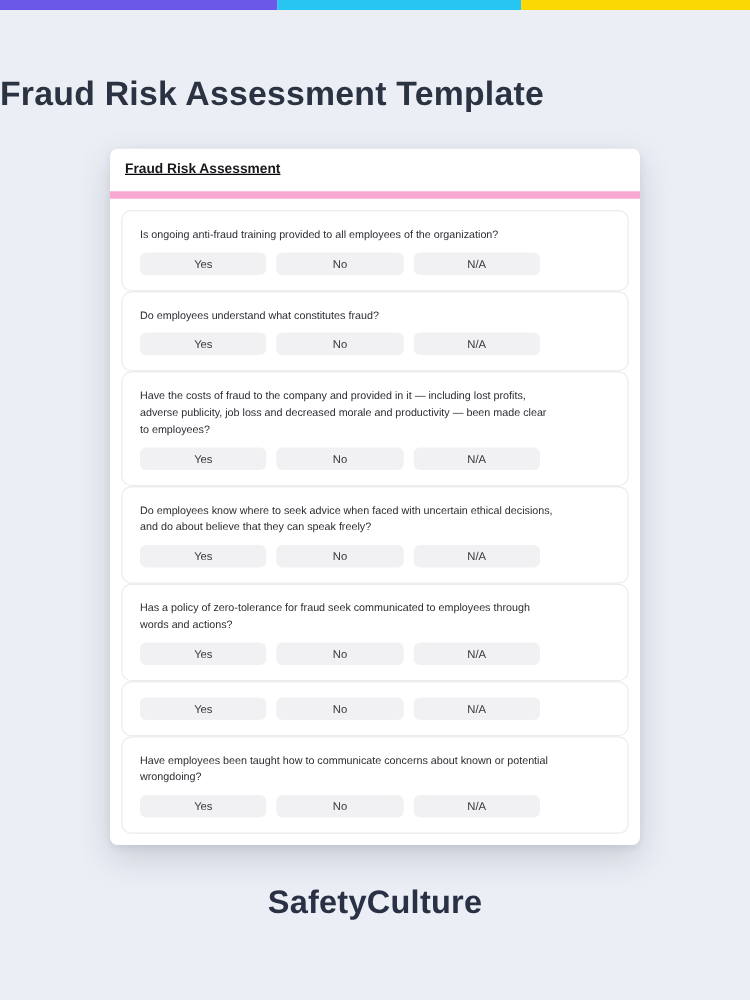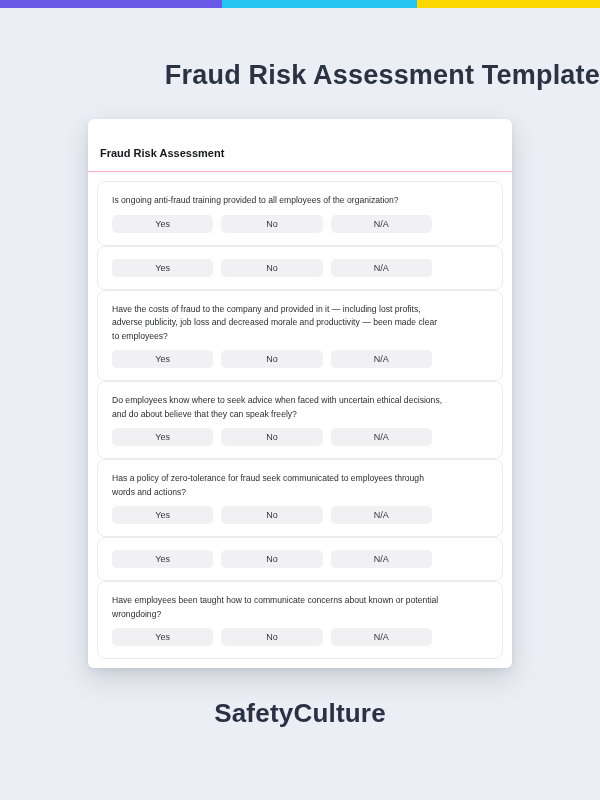--- a/index.html
+++ b/index.html
@@ -9,37 +9,38 @@
     font-family: "Liberation Sans", sans-serif;
     overflow: hidden;
   }
   .top-bar { display: flex; height: 8px; width: 100%; }
   .top-bar .seg1 { width: 37%; height: 100%; }
   .top-bar .seg2 { width: 32.5%; height: 100%; }
   .top-bar .seg3 { width: 30.5%; height: 100%; }
 
   .page-title {
     margin-top: 52px;
-    text-align: right;
+    text-align: left;
     font-size: 27px;
     font-weight: 800;
     letter-spacing: 0.2px;
     color: #2b3342;
   }
 
   .card {
     width: 424px;
     margin: 28px auto 0 auto;
     background: #ffffff;
     border-radius: 6px;
     box-shadow: 0 10px 26px rgba(45, 55, 72, 0.18), 0 2px 6px rgba(45, 55, 72, 0.08);
   }
   .card-header {
-    padding: 28px 12px 12px 12px;
-    border-bottom: 1px solid #f9a8d4;
+    padding: 10px 12px 12px 12px;
+    border-bottom: 6px solid #f9a8d4;
+    text-decoration: underline;
   }
   .card-header-title {
     font-size: 11px;
     font-weight: bold;
     color: #16171c;
   }
   .question-list { padding: 9px; }
   .question-block {
     border: 1px solid #ececf0;
     border-radius: 8px;
@@ -107,20 +108,21 @@
   <div class="question-block">
     <div class="question-text">Is ongoing anti-fraud training provided to all employees of the organization?</div>
     <div class="options-row">
       <button class="option-button">Yes</button>
       <button class="option-button">No</button>
       <button class="option-button">N/A</button>
     </div>
   </div>
 
   <div class="question-block">
+    <div class="question-text">Do employees understand what constitutes fraud?</div>
     <div class="options-row">
       <button class="option-button">Yes</button>
       <button class="option-button">No</button>
       <button class="option-button">N/A</button>
     </div>
   </div>
 
   <div class="question-block">
     <div class="question-text">Have the costs of fraud to the company and provided in it — including lost profits, adverse publicity, job loss and decreased morale and productivity — been made clear to employees?</div>
     <div class="options-row">

